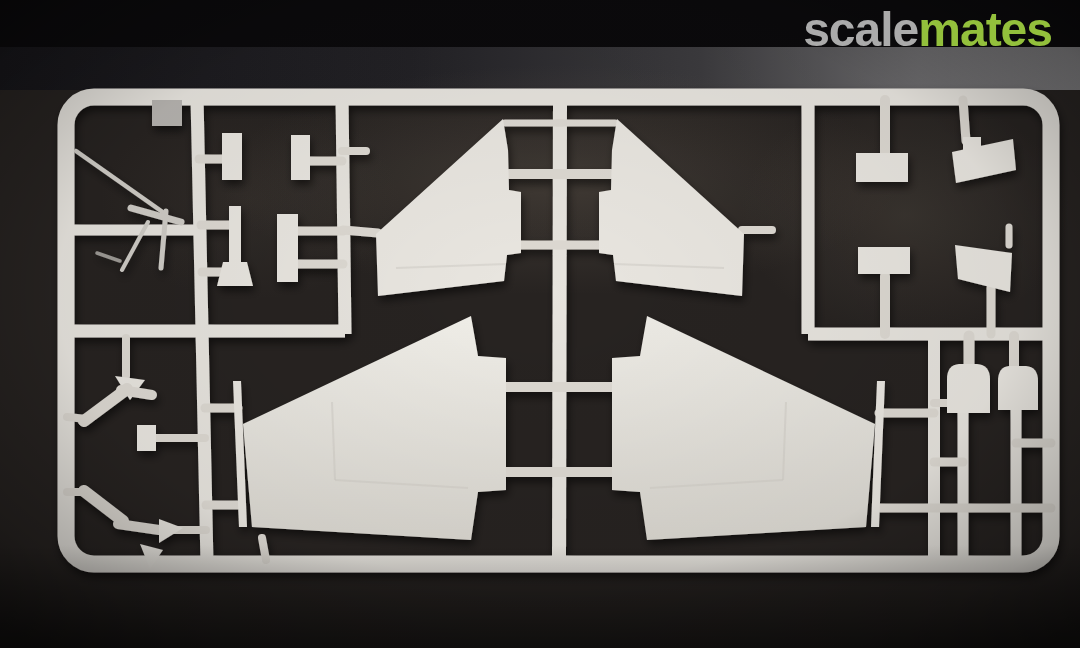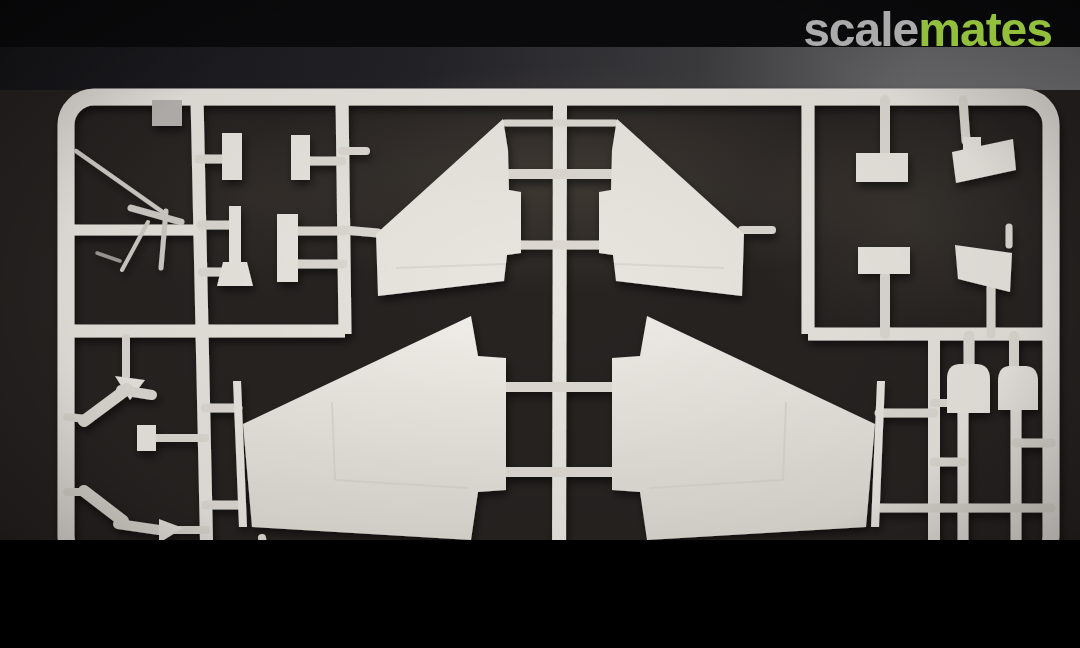--- a/index.html
+++ b/index.html
@@ -1,16 +1,16 @@
 <!DOCTYPE html>
 <html><head>
 <meta charset="utf-8">
 <style>
   html,body{margin:0;padding:0;background:#000;}
-  .stage{position:relative;width:1080px;height:540px;overflow:hidden;background:#0b0a0c;}
+  .stage{position:relative;width:1080px;height:648px;overflow:hidden;background:#0b0a0c;}
   svg{display:block;}
   
   .prun{stroke:#e7e4de;fill:none;}
   .stub{stroke:#ddd9d2;fill:none;}
   .part{fill:#e9e6e0;}
   .dim{fill:#b7b4b0;}
   .thin{stroke:#cfccc6;fill:none;}
   .wingL{fill:url(#wgL);}
   .wingR{fill:url(#wgR);}
   .crease{stroke:#d2cfc8;fill:none;opacity:.6;}

